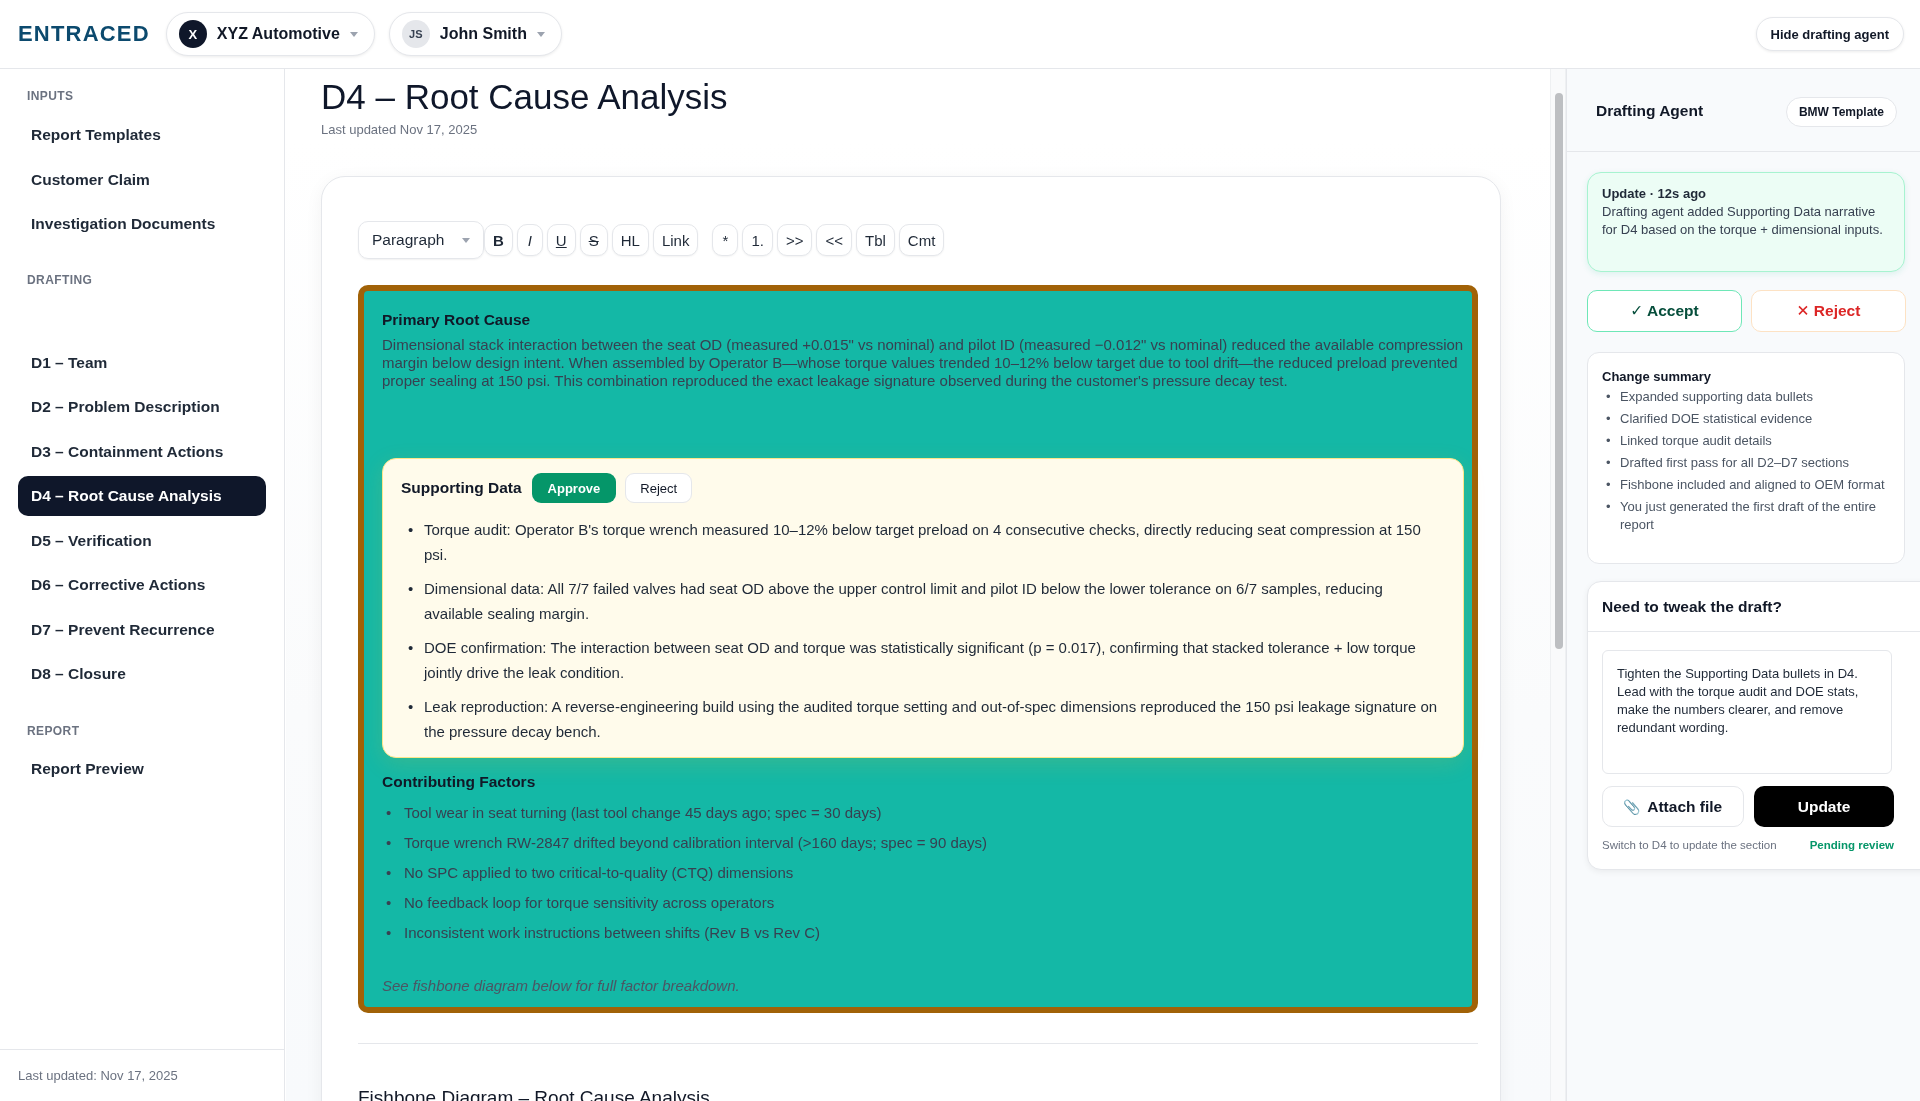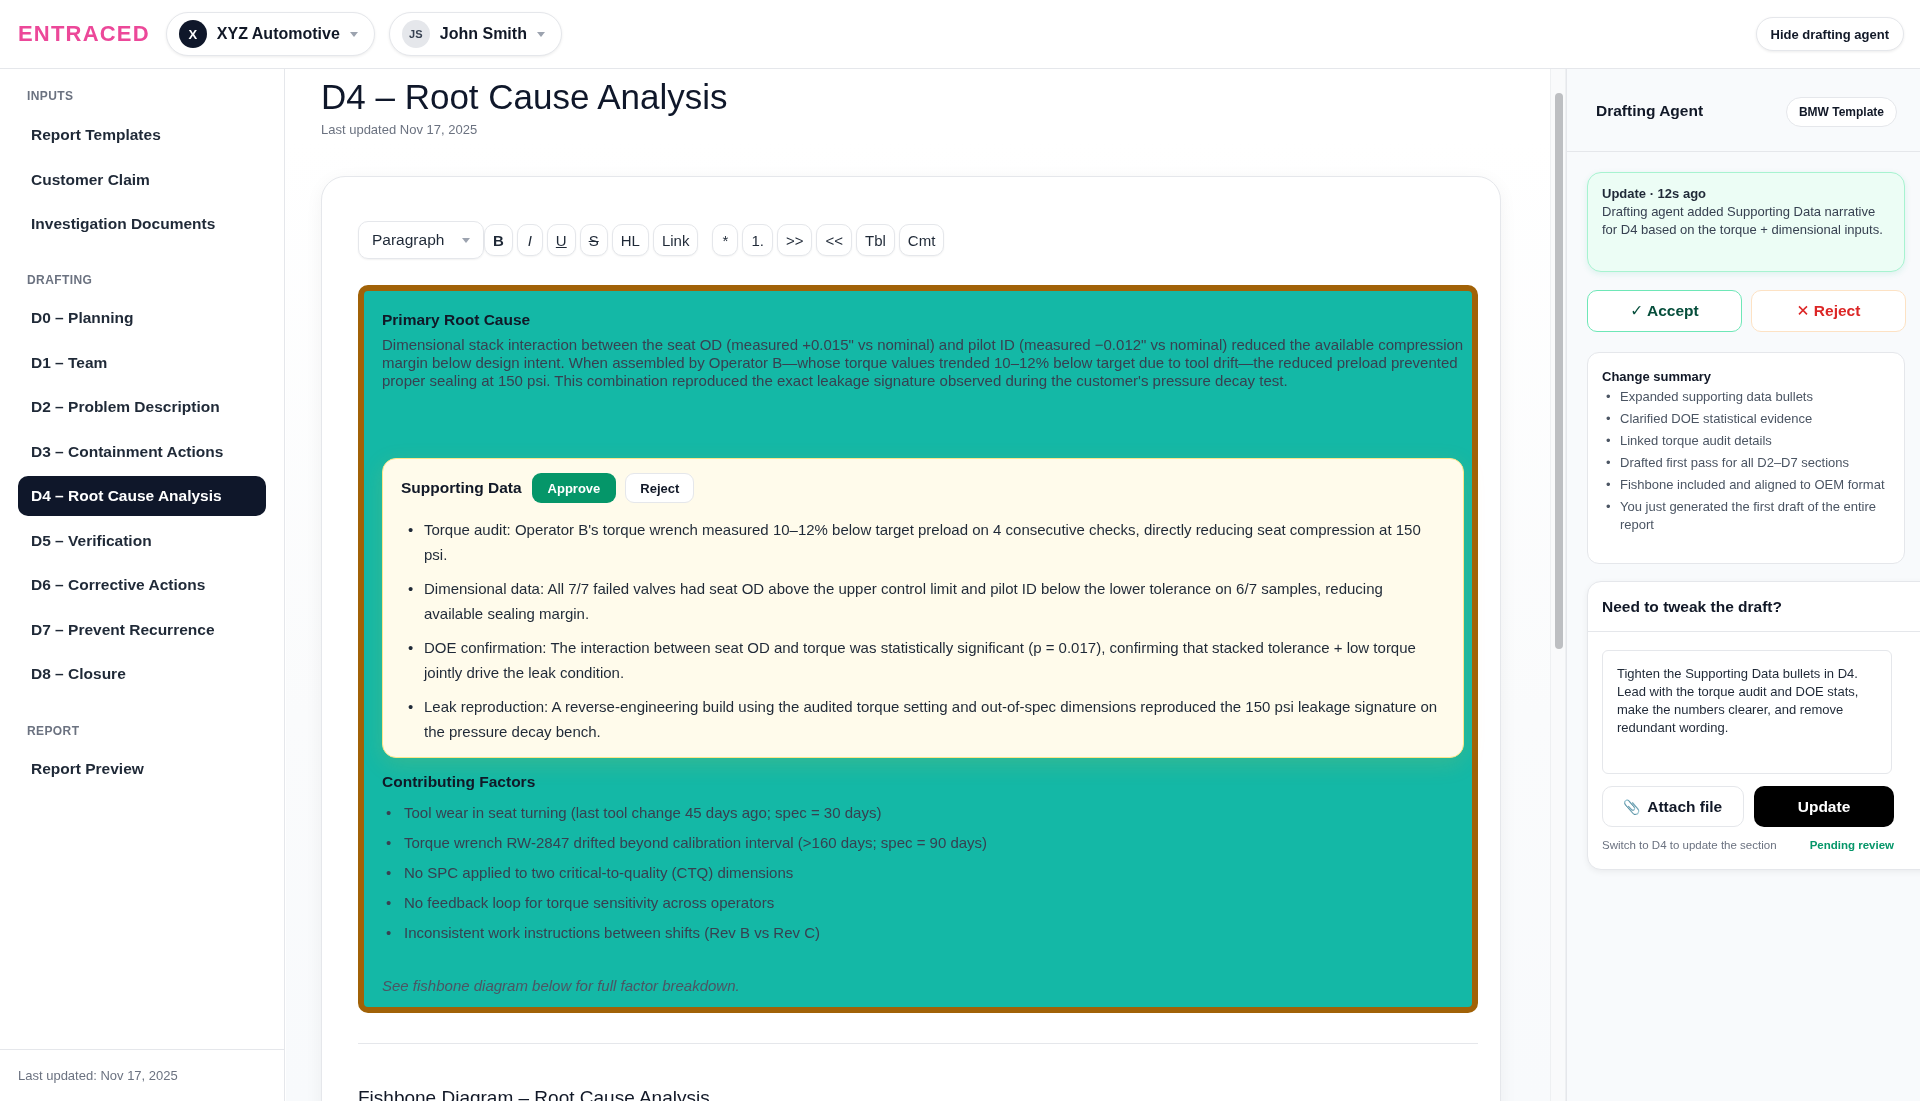--- a/index.html
+++ b/index.html
@@ -1,20 +1,20 @@
 <!DOCTYPE html>
 <html><head>
 <meta charset="utf-8">
 <style>
   * { box-sizing: border-box; margin: 0; padding: 0; }
   html, body { width: 1920px; height: 1101px; overflow: hidden; background: #ffffff; font-family: "Liberation Sans", "DejaVu Sans", sans-serif; color: #111827; }
 
   
   .topbar { position: absolute; top: 0; left: 0; width: 1920px; height: 69px; border-bottom: 1px solid #e5e7eb; background: #fff; display: flex; align-items: center; padding: 0 18px; }
-  .brand { font-weight: 700; font-size: 22px; letter-spacing: 1.2px; color: #ec4899; margin-right: 16px; }
+  .brand { font-weight: 700; font-size: 22px; letter-spacing: 1.2px; color: #0c4a6e; margin-right: 16px; }
   .pill { display: flex; align-items: center; height: 44px; border: 1px solid #e5e7eb; border-radius: 22px; padding: 0 16px 0 12px; box-shadow: 0 1px 3px rgba(0,0,0,0.08); margin-right: 14px; background: #fff; cursor: pointer; }
   .avatar { width: 28px; height: 28px; border-radius: 50%; display: flex; align-items: center; justify-content: center; font-size: 12px; font-weight: 700; margin-right: 10px; }
   .avatar.dark { background: #0f172a; color: #fff; font-size: 13px; }
   .avatar.light { background: #e5e7eb; color: #374151; font-size: 11px; }
   .pill-label { font-size: 16px; font-weight: 600; color: #111827; margin-right: 10px; }
   .caret { width: 0; height: 0; border-left: 4px solid transparent; border-right: 4px solid transparent; border-top: 5px solid #9ca3af; }
   .hide-agent-btn { position: absolute; right: 16px; top: 17px; height: 34px; padding: 0 14px; border: 1px solid #e5e7eb; border-radius: 17px; background: #fff; box-shadow: 0 1px 3px rgba(0,0,0,0.08); font-size: 13px; font-weight: 700; color: #111827; display: flex; align-items: center; cursor: pointer; }
 
   
   .sidebar { position: absolute; top: 69px; left: 0; width: 285px; height: 1032px; border-right: 1px solid #e5e7eb; background: #fff; }
@@ -39,21 +39,21 @@
   .tb-btn.s { text-decoration: line-through; }
 
   .editor { position: absolute; left: 36px; top: 108px; width: 1120px; height: 728px; border: 6px solid #a16207; border-radius: 10px; background: #14b8a6; }
   .h-block { position: absolute; left: 18px; font-size: 15.5px; font-weight: 700; color: #111827; }
   .para { position: absolute; left: 18px; width: 1085px; font-size: 15px; line-height: 18px; color: #374151; }
 
   .support { position: absolute; left: 18px; top: 167px; width: 1082px; height: 300px; background: #fffbeb; border: 1.5px solid #fde68a; border-radius: 14px; box-shadow: 0 6px 22px rgba(251,191,36,0.15); }
   .support-head { position: absolute; left: 18px; top: 14px; display: flex; align-items: center; }
   .support-title { font-size: 15.5px; font-weight: 700; color: #111827; margin-right: 10px; }
   .approve-btn { height: 30px; padding: 0 16px; background: #059669; color: #fff; border-radius: 9px; font-size: 13px; font-weight: 600; display: flex; align-items: center; margin-right: 9px; cursor: pointer; }
-  .reject-btn-sm { height: 30px; padding: 0 14px; background: #fff; color: #111827; border: 1px solid #e5e7eb; border-radius: 9px; font-size: 13px; font-weight: 700; display: flex; align-items: center; cursor: pointer; }
+  .reject-btn-sm { height: 30px; padding: 0 14px; background: #fff; color: #111827; border: 1px solid #e5e7eb; border-radius: 9px; font-size: 13px; font-weight: 400; display: flex; align-items: center; cursor: pointer; }
   .support-list { position: absolute; left: 22px; top: 58px; width: 1040px; list-style: none; }
   .support-list li { position: relative; padding-left: 19px; font-size: 15px; line-height: 25px; color: #1f2937; margin-bottom: 9px; }
   .support-list li::before { content: "•"; position: absolute; left: 3px; top: 0; }
 
   .factors { position: absolute; left: 18px; top: 507px; list-style: none; }
   .factors li { position: relative; padding-left: 22px; font-size: 15px; line-height: 30px; color: #374151; }
   .factors li::before { content: "•"; position: absolute; left: 4px; }
   .note { position: absolute; left: 18px; top: 686px; font-size: 15px; font-style: italic; color: #4b5563; }
 
   .divider { position: absolute; left: 36px; top: 866px; width: 1120px; height: 1px; background: #e5e7eb; }
@@ -105,21 +105,20 @@
   <div class="hide-agent-btn">Hide drafting agent</div>
 </div>
 
 <div class="sidebar">
   <div class="section-label" style="top:20px">INPUTS</div>
   <div class="nav-item" style="top:46px">Report Templates</div>
   <div class="nav-item" style="top:91px">Customer Claim</div>
   <div class="nav-item" style="top:135px">Investigation Documents</div>
 
   <div class="section-label" style="top:204px">DRAFTING</div>
-  <div class="nav-item" style="top:229px">D0 – Planning</div>
   <div class="nav-item" style="top:274px">D1 – Team</div>
   <div class="nav-item" style="top:318px">D2 – Problem Description</div>
   <div class="nav-item" style="top:363px">D3 – Containment Actions</div>
   <div class="nav-item active" style="top:407px">D4 – Root Cause Analysis</div>
   <div class="nav-item" style="top:452px">D5 – Verification</div>
   <div class="nav-item" style="top:496px">D6 – Corrective Actions</div>
   <div class="nav-item" style="top:541px">D7 – Prevent Recurrence</div>
   <div class="nav-item" style="top:585px">D8 – Closure</div>
 
   <div class="section-label" style="top:655px">REPORT</div>

